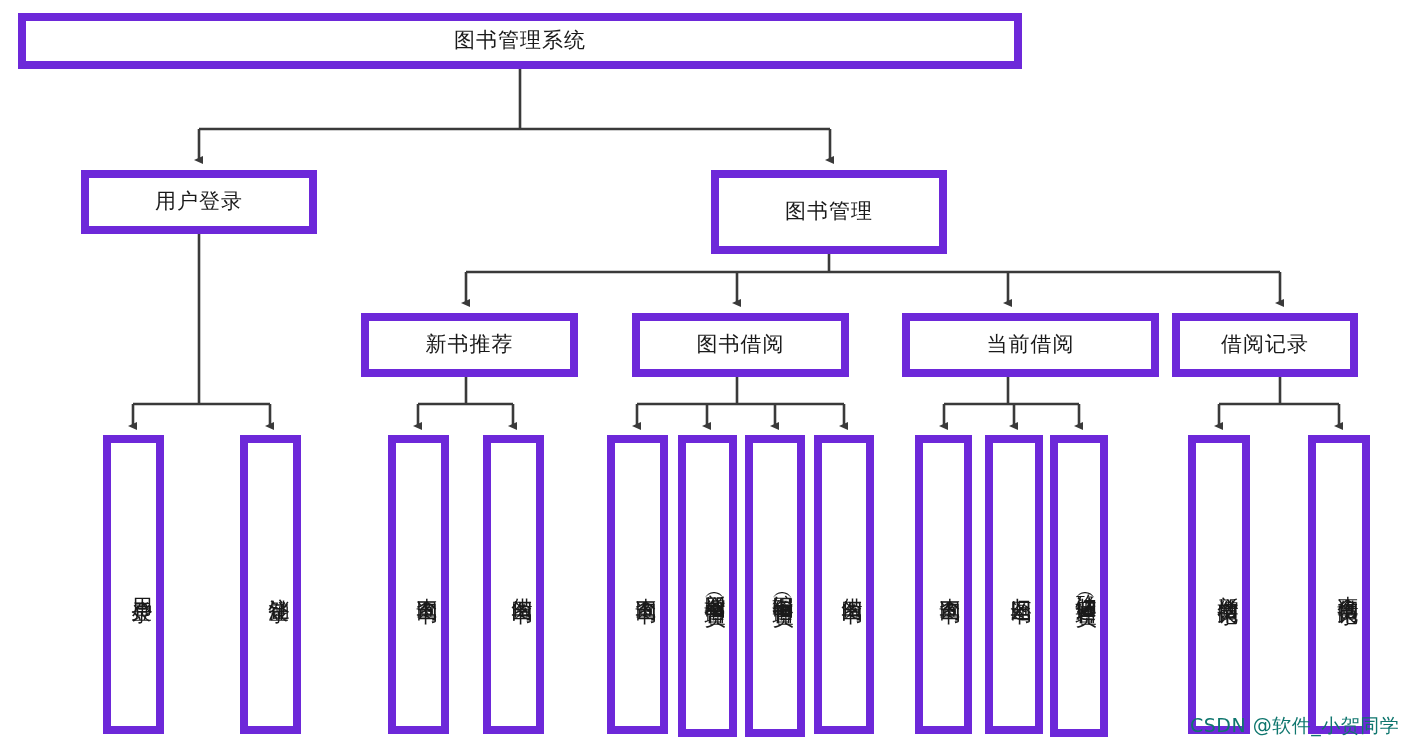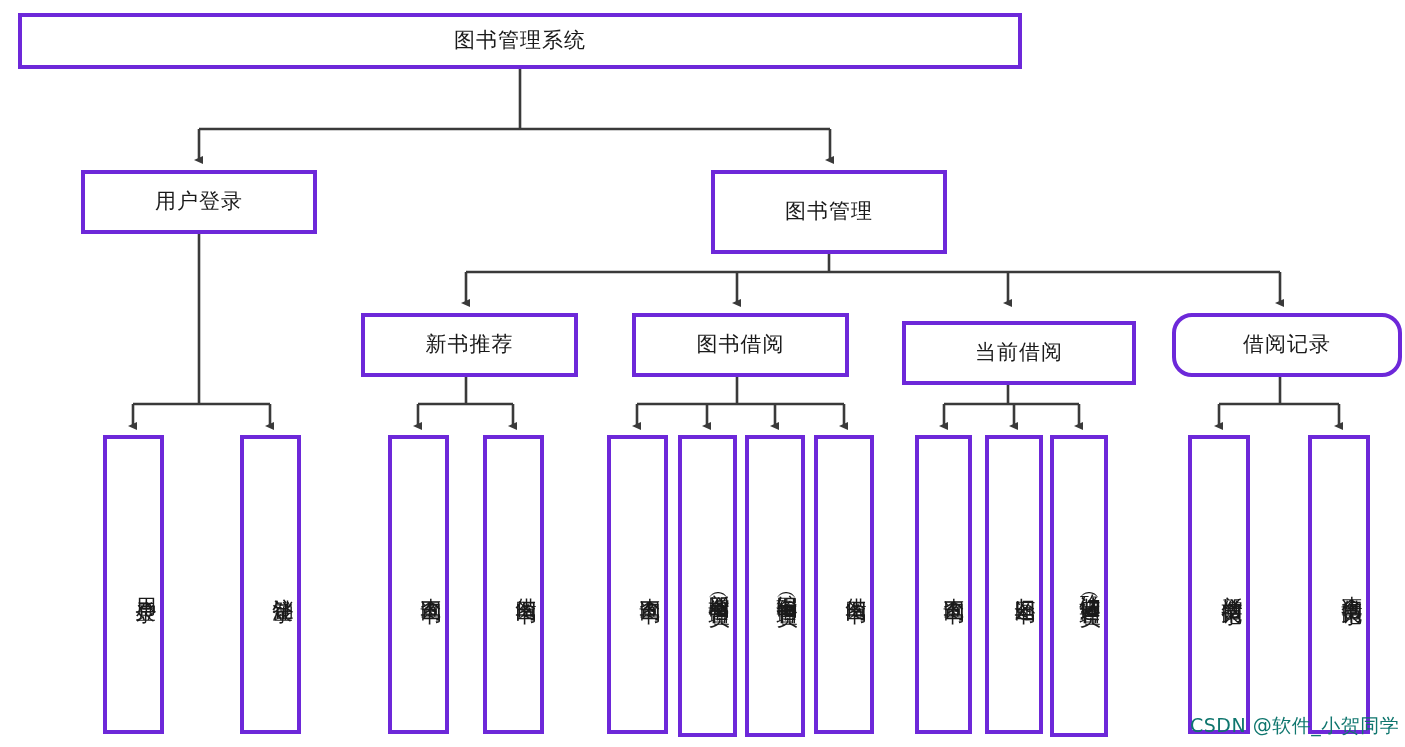--- a/index.html
+++ b/index.html
@@ -13,21 +13,21 @@
   }
   svg#wires{
     position:absolute;
     left:0;top:0;
     width:1405px;height:747px;
     pointer-events:none;
   }
   .node{
     position:absolute;
     box-sizing:border-box;
-    border:4px solid #6d28d9;
+    border:8px solid #6d28d9;
     background:#ffffff;
     display:flex;
     align-items:center;
     justify-content:center;
     color:#1a1a1a;
   }
   .node.h{
     font-size:21px;
     letter-spacing:1px;
     line-height:1.2;
@@ -121,24 +121,24 @@
   <div class="node h" style="left:711px;top:170px;width:236px;height:84px;">
     <span>图书管理</span>
   </div>
 
   <div class="node h" style="left:361px;top:313px;width:217px;height:64px;">
     <span>新书推荐</span>
   </div>
   <div class="node h" style="left:632px;top:313px;width:217px;height:64px;">
     <span>图书借阅</span>
   </div>
-  <div class="node h" style="left:902px;top:321px;width:234px;height:64px;">
+  <div class="node h" style="left:902px;top:313px;width:257px;height:64px;">
     <span>当前借阅</span>
   </div>
-  <div class="node h" style="left:1172px;top:313px;width:230px;height:64px;border-radius:20px;">
+  <div class="node h" style="left:1172px;top:313px;width:186px;height:64px;">
     <span>借阅记录</span>
   </div>
 
   <div class="node v" style="left:103px;top:435px;width:61px;height:299px;">
     <span class="vtext">用户登录</span>
   </div>
   <div class="node v" style="left:240px;top:435px;width:61px;height:299px;">
     <span class="vtext">注销登录</span>
   </div>
 

